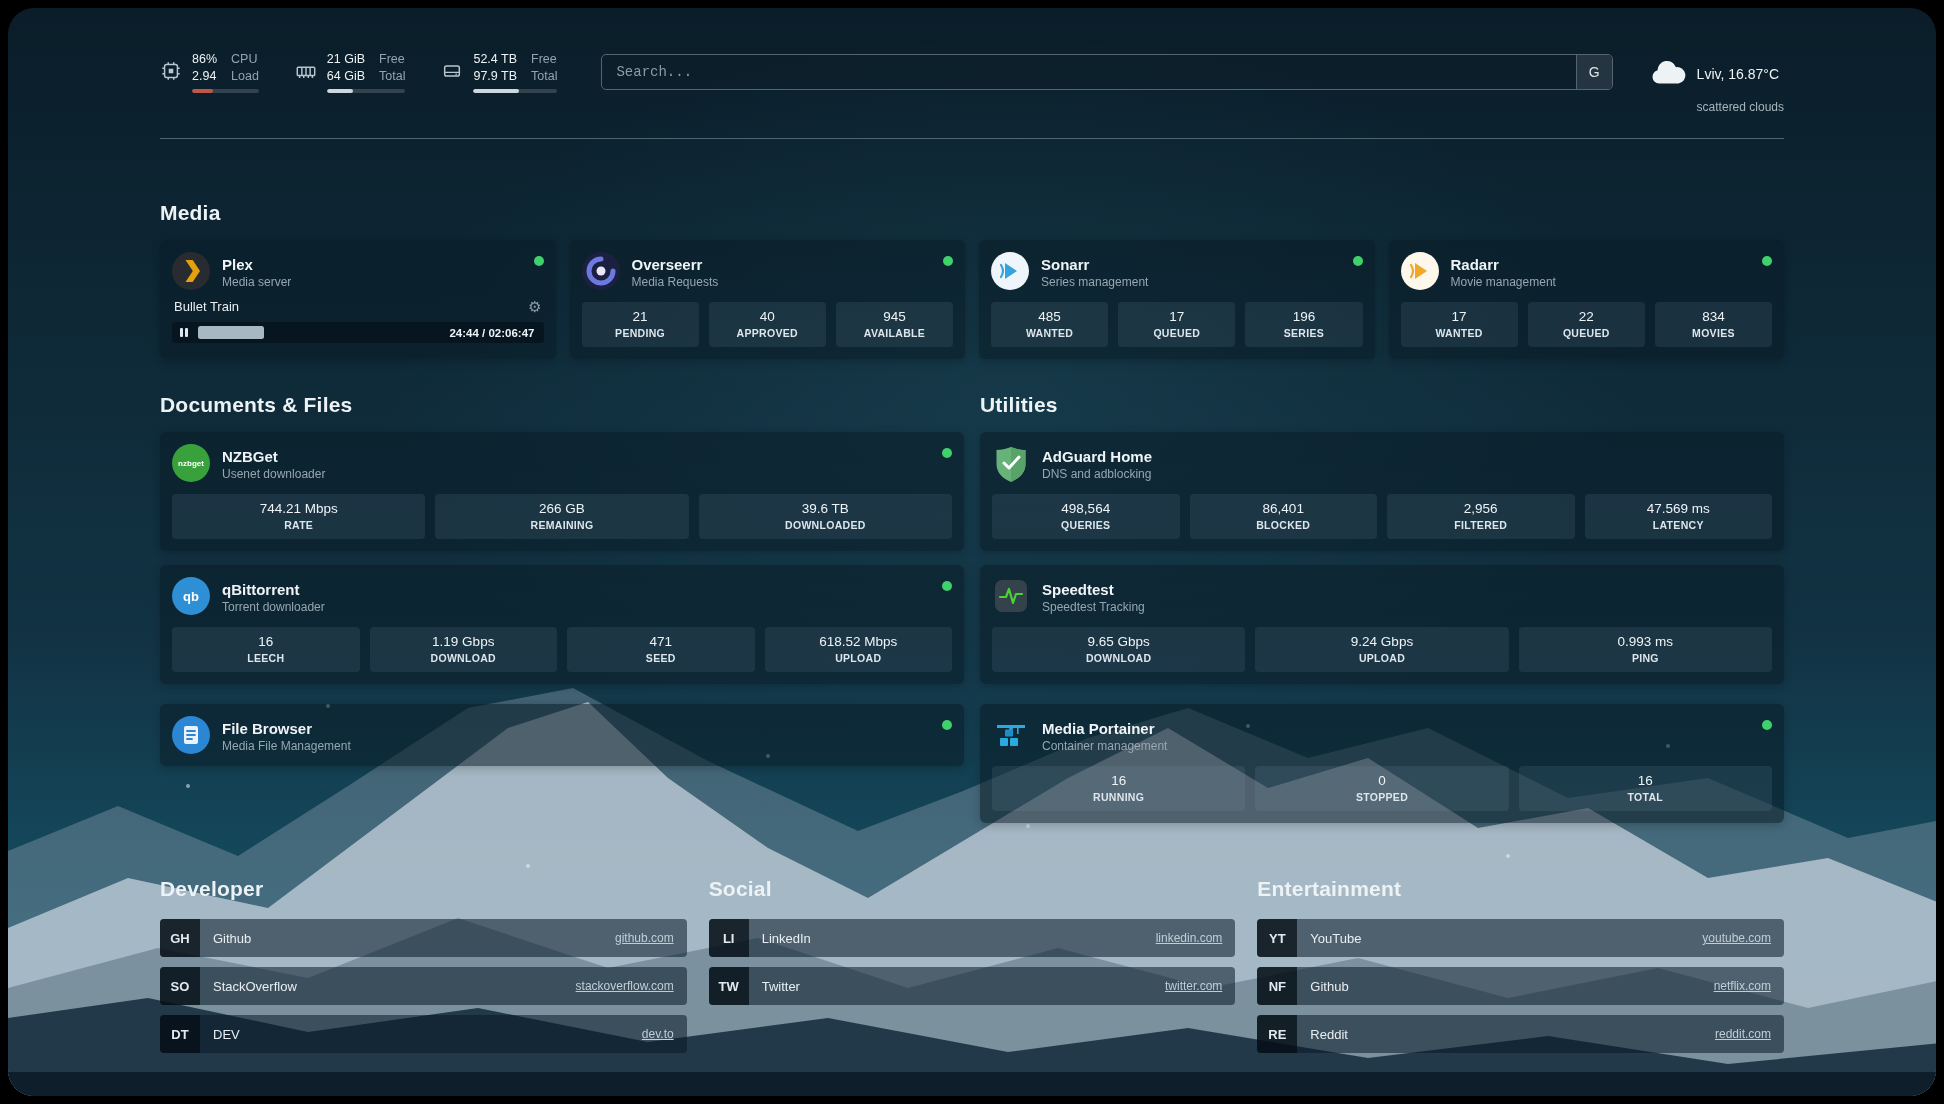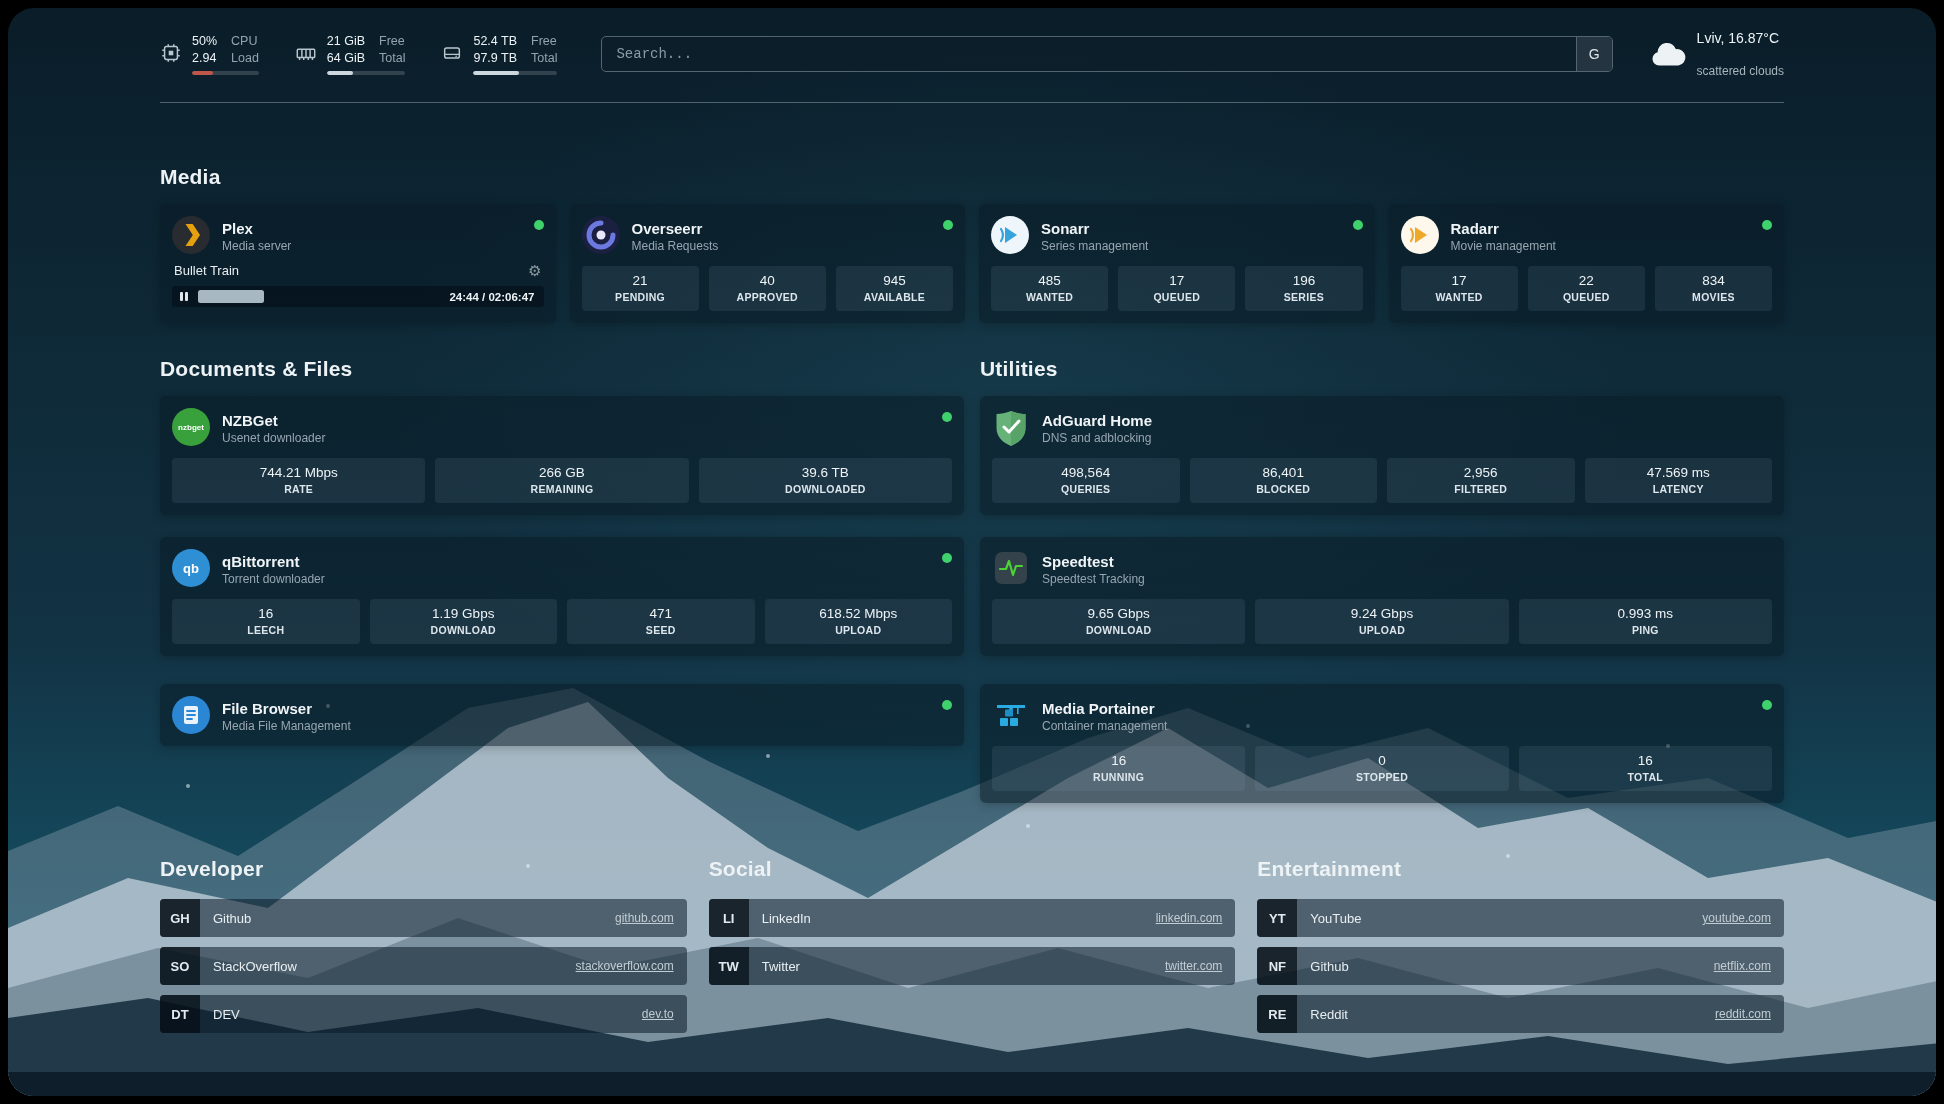--- a/index.html
+++ b/index.html
@@ -24,33 +24,33 @@
   .fill-cpu { background:#c0564a; }
   .fill-light { background:#ced7dd; }
 
   .searchwrap { flex:1; margin:0 36px 0 44px; position:relative; height:36px; }
   .searchwrap input { width:100%; height:100%; background:rgba(13,31,42,0.65); border:1px solid #55656f; border-radius:5px;
                       color:#cfd9df; font-size:14px; padding:0 48px 0 14px; outline:none; font-family:Liberation Mono, monospace; }
   .searchwrap input::placeholder { color:#8b9ba5; }
   .search-engine { position:absolute; right:1px; top:1px; bottom:1px; width:36px; background:#243440; border-left:1px solid #55656f;
                    border-radius:0 4px 4px 0; display:flex; align-items:center; justify-content:center; font-size:14px; color:#dde5ea; cursor:pointer; }
   .weather { display:flex; align-items:center; gap:10px; }
-  .weather-texts { display:flex; flex-direction:column; gap:18px; }
+  .weather-texts { display:flex; flex-direction:column; gap:18px;margin-top:36px; }
   .weather-loc { font-size:14px; color:#eef3f6; }
   .weather-cond { font-size:12px; color:#a7b5bd; }
 
   .sep { margin-top:24px; height:1px; background:rgba(210,225,233,0.35); }
 
   .section-title { font-size:21px; font-weight:700; color:#edf2f5; letter-spacing:.2px; }
   .t-media { margin-top:62px; }
 
   
   .cards-media { margin-top:15px; display:grid; grid-template-columns:repeat(4,1fr); gap:14px; }
   .two-col { margin-top:15px; display:grid; grid-template-columns:1fr 1fr; gap:14px 16px; align-items:start; }
-  .col-stack { display:flex; flex-direction:column; gap:22px; }
+  .col-stack { display:flex; flex-direction:column; gap:14px; }
   .card { background:rgba(9,27,39,0.55); border-radius:6px; padding:12px; box-shadow:0 2px 10px rgba(0,0,0,0.22); }
   .app-head { display:flex; align-items:flex-end; gap:12px; }
   .app-icon { width:38px; height:38px; flex:none; display:flex; align-items:center; justify-content:center; }
   .app-titles { flex:1; min-width:0; }
   .app-name { font-size:15px; font-weight:600; color:#f0f4f7; line-height:19px; }
   .app-sub { font-size:12px; color:#97a6b0; line-height:15px; margin-top:1px; }
   .status-dot { width:10px; height:10px; border-radius:50%; background:#3fd16b; flex:none; align-self:flex-start; margin-top:4px; }
   .stats { display:flex; gap:10px; margin-top:12px; }
   .stat { flex:1; background:rgba(133,163,183,0.13); border-radius:4px; text-align:center; padding:6px 4px 7px 4px; }
   .stat-value { font-size:13.5px; color:#eef3f6; line-height:18px; }
@@ -114,21 +114,21 @@
           <span class="metric-icon">
             <svg width="22" height="22" viewBox="0 0 24 24" fill="none" stroke="#b9c6ce" stroke-width="1.6">
               <rect x="5" y="5" width="14" height="14" rx="2"></rect>
               <rect x="9.5" y="9.5" width="5" height="5" fill="#b9c6ce" stroke="none"></rect>
               <path d="M9 5V2.5 M15 5V2.5 M9 21.5V19 M15 21.5V19 M5 9H2.5 M5 15H2.5 M21.5 9H19 M21.5 15H19"></path>
             </svg>
           </span>
           <div>
             <div class="metric-rows">
               <div class="mcol vals">
-                <span>50%</span>
+                <span>86%</span>
                 <span>2.94</span>
               </div>
               <div class="mcol labs">
                 <span>CPU</span>
                 <span>Load</span>
               </div>
             </div>
             <div class="metric-bar">
               <div class="metric-fill fill-cpu" style="width: 31%;"></div>
             </div>

